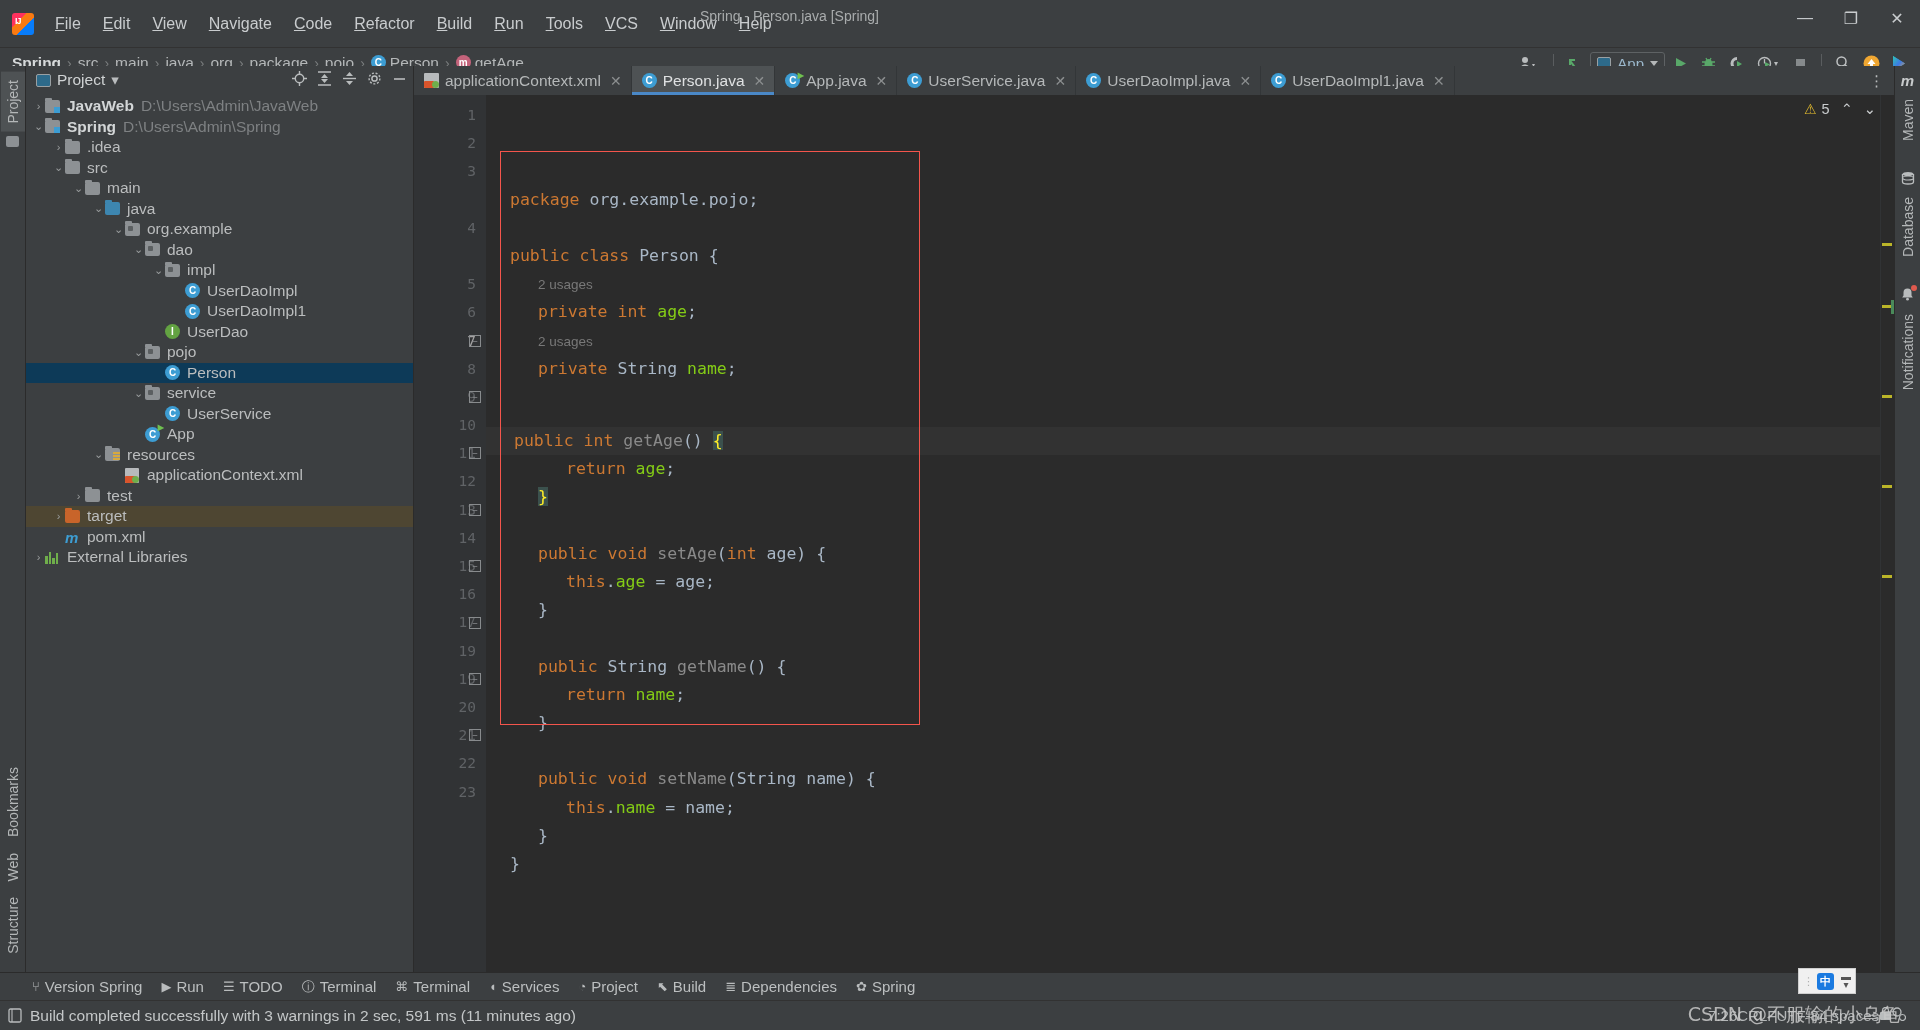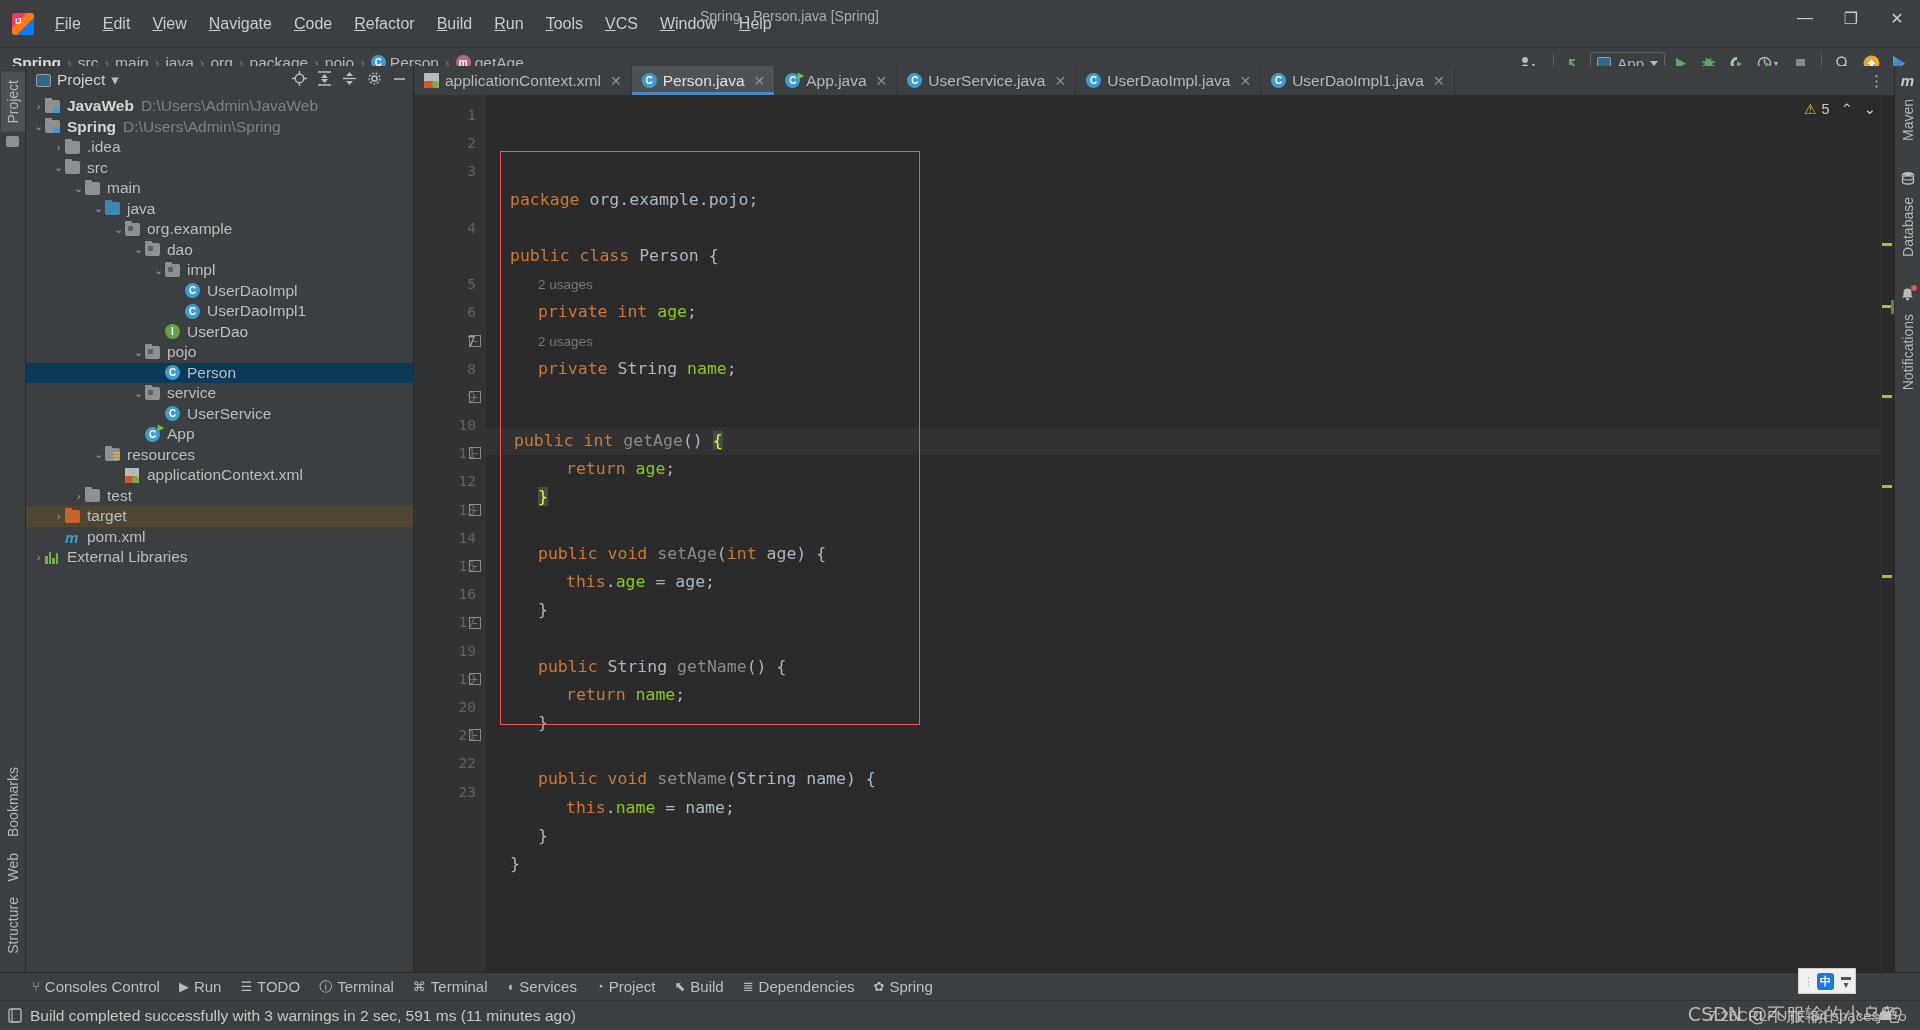--- a/index.html
+++ b/index.html
@@ -744,21 +744,21 @@
     <div class="vtab">
       <span>Notifications</span>
     </div>
   </div>
 </div>
 
 <div id="bottom">
   <div id="toolwindow-bar">
       <div class="twb">
         <span class="gi">⑂</span>
-        <span>Consoles Control</span>
+        <span>Version Spring</span>
       </div>
       <div class="twb">
         <span class="gi">▶</span>
         <span>Run</span>
       </div>
       <div class="twb">
         <span class="gi">☰</span>
         <span>TODO</span>
       </div>
       <div class="twb">

